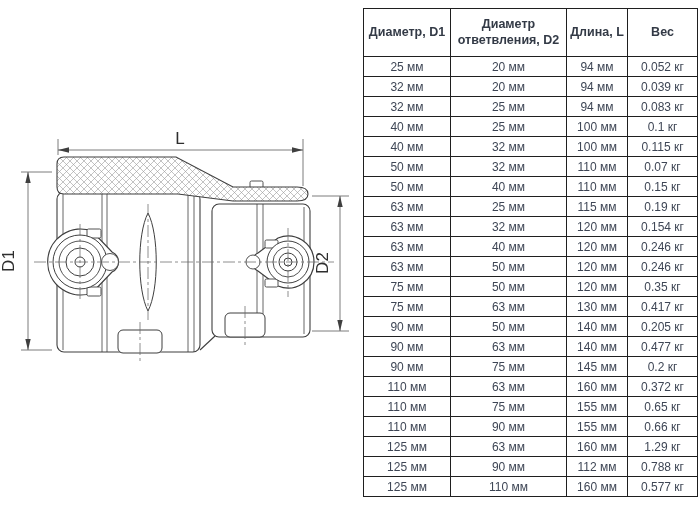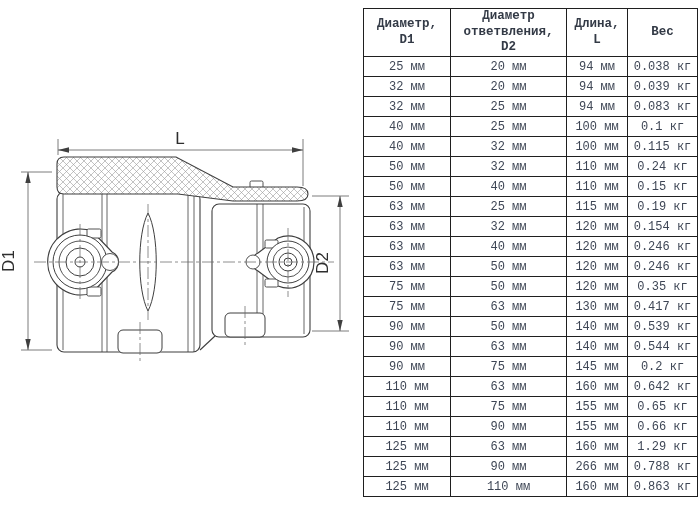--- a/index.html
+++ b/index.html
@@ -26,21 +26,20 @@
     position: absolute;
     left: 363px;
     top: 8px;
     width: 334px;
   }
   table.spec {
     border-collapse: collapse;
     table-layout: fixed;
     width: 334px;
     color: #3e4655;
-    font-family: Liberation Mono, monospace;
   }
   table.spec th, table.spec td {
     border: 1px solid #1f1f1f;
     text-align: center;
     vertical-align: middle;
     overflow: hidden;
   }
   table.spec th {
     font-size: 12.5px;
     font-weight: bold;
@@ -183,21 +182,21 @@
           <th>Диаметр ответвления, D2</th>
           <th>Длина, L</th>
           <th>Вес</th>
         </tr>
       </thead>
       <tbody>
           <tr>
             <td>25 мм</td>
             <td>20 мм</td>
             <td>94 мм</td>
-            <td>0.038 кг</td>
+            <td>0.052 кг</td>
           </tr>
           <tr>
             <td>32 мм</td>
             <td>20 мм</td>
             <td>94 мм</td>
             <td>0.039 кг</td>
           </tr>
           <tr>
             <td>32 мм</td>
             <td>25 мм</td>
@@ -213,21 +212,21 @@
           <tr>
             <td>40 мм</td>
             <td>32 мм</td>
             <td>100 мм</td>
             <td>0.115 кг</td>
           </tr>
           <tr>
             <td>50 мм</td>
             <td>32 мм</td>
             <td>110 мм</td>
-            <td>0.24 кг</td>
+            <td>0.07 кг</td>
           </tr>
           <tr>
             <td>50 мм</td>
             <td>40 мм</td>
             <td>110 мм</td>
             <td>0.15 кг</td>
           </tr>
           <tr>
             <td>63 мм</td>
             <td>25 мм</td>
@@ -261,39 +260,39 @@
           <tr>
             <td>75 мм</td>
             <td>63 мм</td>
             <td>130 мм</td>
             <td>0.417 кг</td>
           </tr>
           <tr>
             <td>90 мм</td>
             <td>50 мм</td>
             <td>140 мм</td>
-            <td>0.539 кг</td>
+            <td>0.205 кг</td>
           </tr>
           <tr>
             <td>90 мм</td>
             <td>63 мм</td>
             <td>140 мм</td>
-            <td>0.544 кг</td>
+            <td>0.477 кг</td>
           </tr>
           <tr>
             <td>90 мм</td>
             <td>75 мм</td>
             <td>145 мм</td>
             <td>0.2 кг</td>
           </tr>
           <tr>
             <td>110 мм</td>
             <td>63 мм</td>
             <td>160 мм</td>
-            <td>0.642 кг</td>
+            <td>0.372 кг</td>
           </tr>
           <tr>
             <td>110 мм</td>
             <td>75 мм</td>
             <td>155 мм</td>
             <td>0.65 кг</td>
           </tr>
           <tr>
             <td>110 мм</td>
             <td>90 мм</td>
@@ -302,26 +301,26 @@
           </tr>
           <tr>
             <td>125 мм</td>
             <td>63 мм</td>
             <td>160 мм</td>
             <td>1.29 кг</td>
           </tr>
           <tr>
             <td>125 мм</td>
             <td>90 мм</td>
-            <td>266 мм</td>
+            <td>112 мм</td>
             <td>0.788 кг</td>
           </tr>
           <tr>
             <td>125 мм</td>
             <td>110 мм</td>
             <td>160 мм</td>
-            <td>0.863 кг</td>
+            <td>0.577 кг</td>
           </tr>
         </tbody>
     </table>
   </div>
 
 </div>
 
 </body></html>

